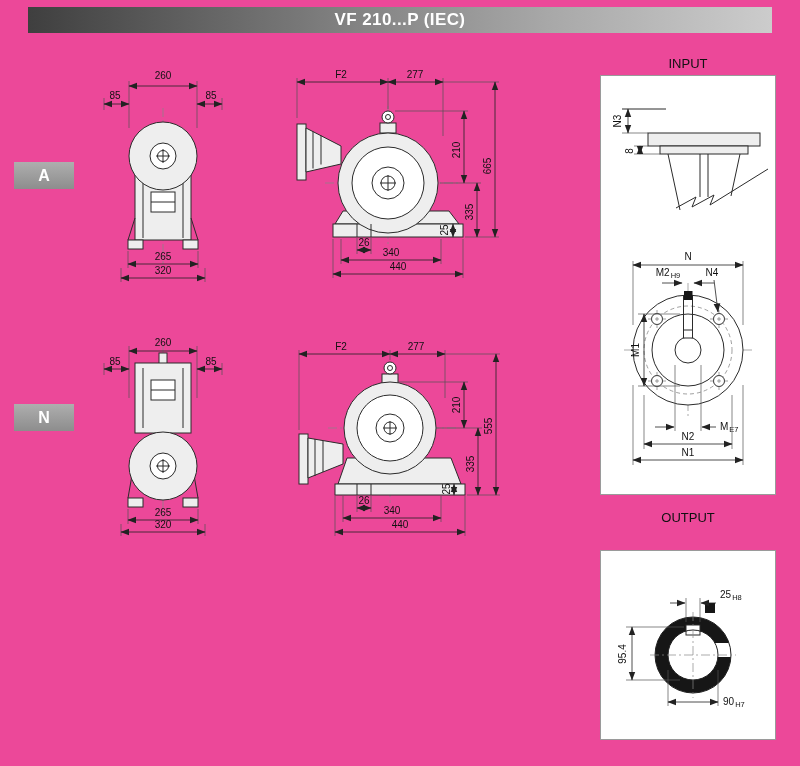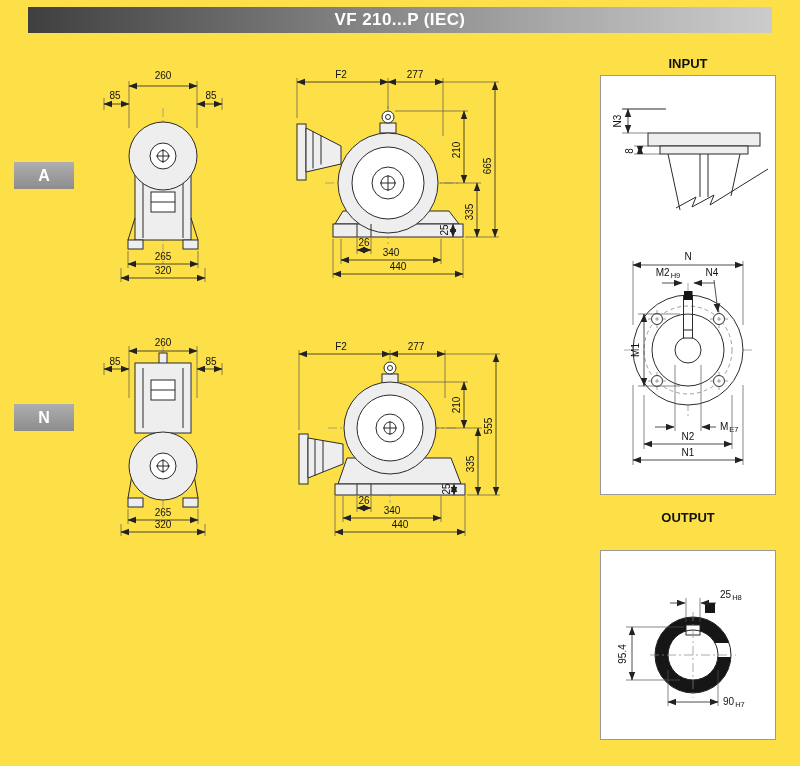--- a/index.html
+++ b/index.html
@@ -1,27 +1,27 @@
 <!DOCTYPE html>
 <html><head>
 <meta charset="utf-8">
 <style>
   *{margin:0;padding:0;box-sizing:border-box}
   html,body{background:#fff}
   body{width:800px;height:766px;font-family:"Liberation Sans",sans-serif;overflow:hidden}
-  .stage{position:relative;width:800px;height:766px;background:#fde047}
+  .stage{position:relative;width:800px;height:766px;background:#ec4899}
   .header{position:absolute;left:28px;top:7px;width:744px;height:26px;
     background:linear-gradient(90deg,#3f3f3f 0%,#7d7d7d 40%,#a8a8a8 70%,#cccccc 100%);
     color:#fff;font-weight:bold;font-size:17px;letter-spacing:.4px;
     display:flex;align-items:center;justify-content:center}
   .secbox{position:absolute;left:14px;width:60px;height:27px;
     background:linear-gradient(180deg,#aeaeae,#8d8d8d);
     color:#fff;font-weight:bold;font-size:16px;display:flex;align-items:center;justify-content:center}
   .panel{position:absolute;left:600px;width:176px;border:1px solid #9a9a9a;background:#fff}
-  .panel-title{position:absolute;left:600px;width:176px;text-align:center;font-weight:bold;font-size:13px;color:#111}
+  .panel-title{position:absolute;left:600px;width:176px;text-align:center;font-weight:normal;font-size:13px;color:#111}
   svg.drw{position:absolute;overflow:visible}
   .out{stroke:#2b2b2b;stroke-width:1;fill:none}
   .fil{fill:#eeeeee;stroke:#2b2b2b;stroke-width:1}
   .fw{fill:#ffffff;stroke:#2b2b2b;stroke-width:1}
   .nf{fill:none;stroke:#222;stroke-width:1}
   .blk{fill:#161616;stroke:none}
   .cut{fill:#ffffff;stroke:none}
   .dim{stroke:#222;stroke-width:.8;fill:none}
   .ext{stroke:#555;stroke-width:.7;fill:none}
   .cl{stroke:#888;stroke-width:.7;stroke-dasharray:9 3 2 3;fill:none}

